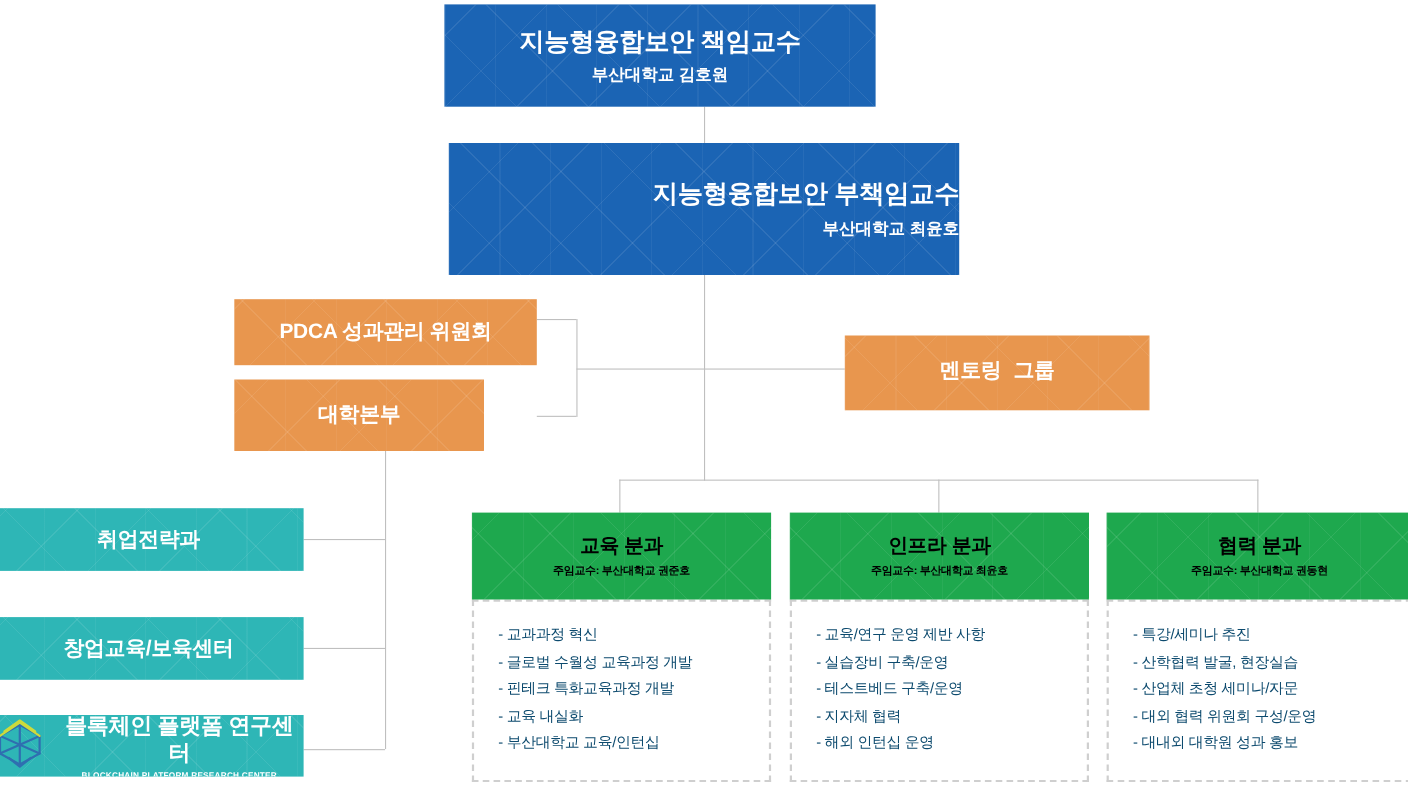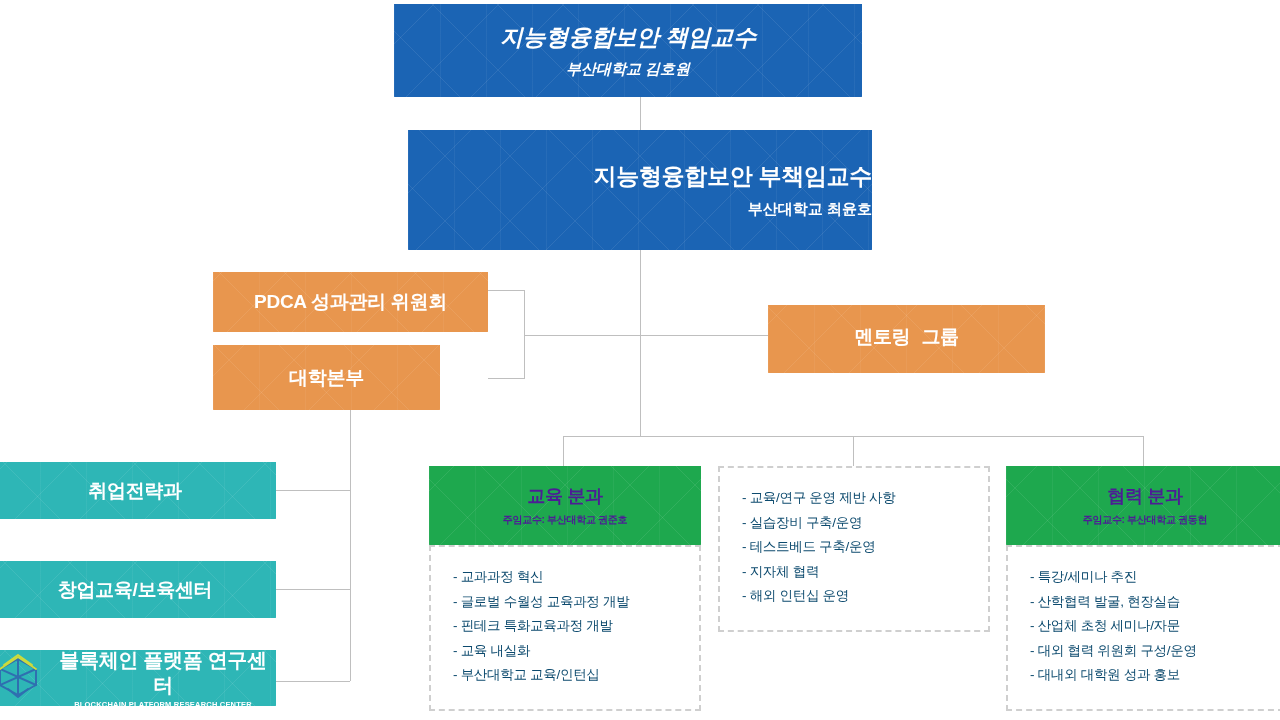--- a/index.html
+++ b/index.html
@@ -44,21 +44,21 @@
   }
   .box > *{position:relative;z-index:1;}
 
   
   .blue{background:#1b64b4;}
   .orange{background:#e8964e;}
   .teal{background:#2eb6b6;}
   .green{background:#1ea84e;}
 
   
-  #chief{left:394px;top:4px;width:468px;height:93px;font-style:italic;}
+  #chief{left:404px;top:4px;width:392px;height:93px;}
   #chief .t1{font-size:23px;letter-spacing:-0.3px;}
   #chief .t2{font-size:15px;margin-top:7px;}
   #vice{left:408px;top:130px;width:464px;height:120px;align-items:flex-end;}
   #vice .t1{font-size:23px;letter-spacing:-0.3px;}
   #vice .t2{font-size:15px;margin-top:8px;}
 
   
   #pdca{left:213px;top:260px;width:275px;height:60px;margin-top:12px;}
   #pdca .t1{font-size:19px;letter-spacing:-0.3px;}
   #hq{left:213px;top:345px;width:227px;height:65px;}
@@ -77,21 +77,21 @@
   #bcrc .sub{font-size:7.5px;font-weight:bold;letter-spacing:0.2px;margin-top:2px;color:#ffffff;}
 
   
   .col{position:absolute;top:466px;}
   .ghead{
     position:relative;
     box-sizing:border-box;
     height:79px;
     display:flex;flex-direction:column;
     align-items:center;justify-content:center;
-    color:#4c1d95;text-align:center;overflow:hidden;
+    color:#000000;text-align:center;overflow:hidden;
   }
   .ghead .t1{font-size:18px;font-weight:bold;letter-spacing:-0.3px;}
   .ghead .t2{font-size:10px;font-weight:bold;margin-top:6px;letter-spacing:-0.3px;}
   .gbody{
     box-sizing:border-box;
     border:2px dashed #cfcfcf;
     background:#ffffff;
     height:166px;
     padding:18px 0 0 22px;
   }
@@ -194,20 +194,24 @@
         <li>- 교과과정 혁신</li>
         <li>- 글로벌 수월성 교육과정 개발</li>
         <li>- 핀테크 특화교육과정 개발</li>
         <li>- 교육 내실화</li>
         <li>- 부산대학교 교육/인턴십</li>
       </ul>
     </div>
   </div>
 
   <div class="col" id="col2">
+    <div class="ghead green box" style="position:relative;left:auto;top:auto;width:272px;">
+      <div class="t1">인프라 분과</div>
+      <div class="t2">주임교수: 부산대학교 최윤호</div>
+    </div>
     <div class="gbody">
       <ul>
         <li>- 교육/연구 운영 제반 사항</li>
         <li>- 실습장비 구축/운영</li>
         <li>- 테스트베드 구축/운영</li>
         <li>- 지자체 협력</li>
         <li>- 해외 인턴십 운영</li>
       </ul>
     </div>
   </div>

